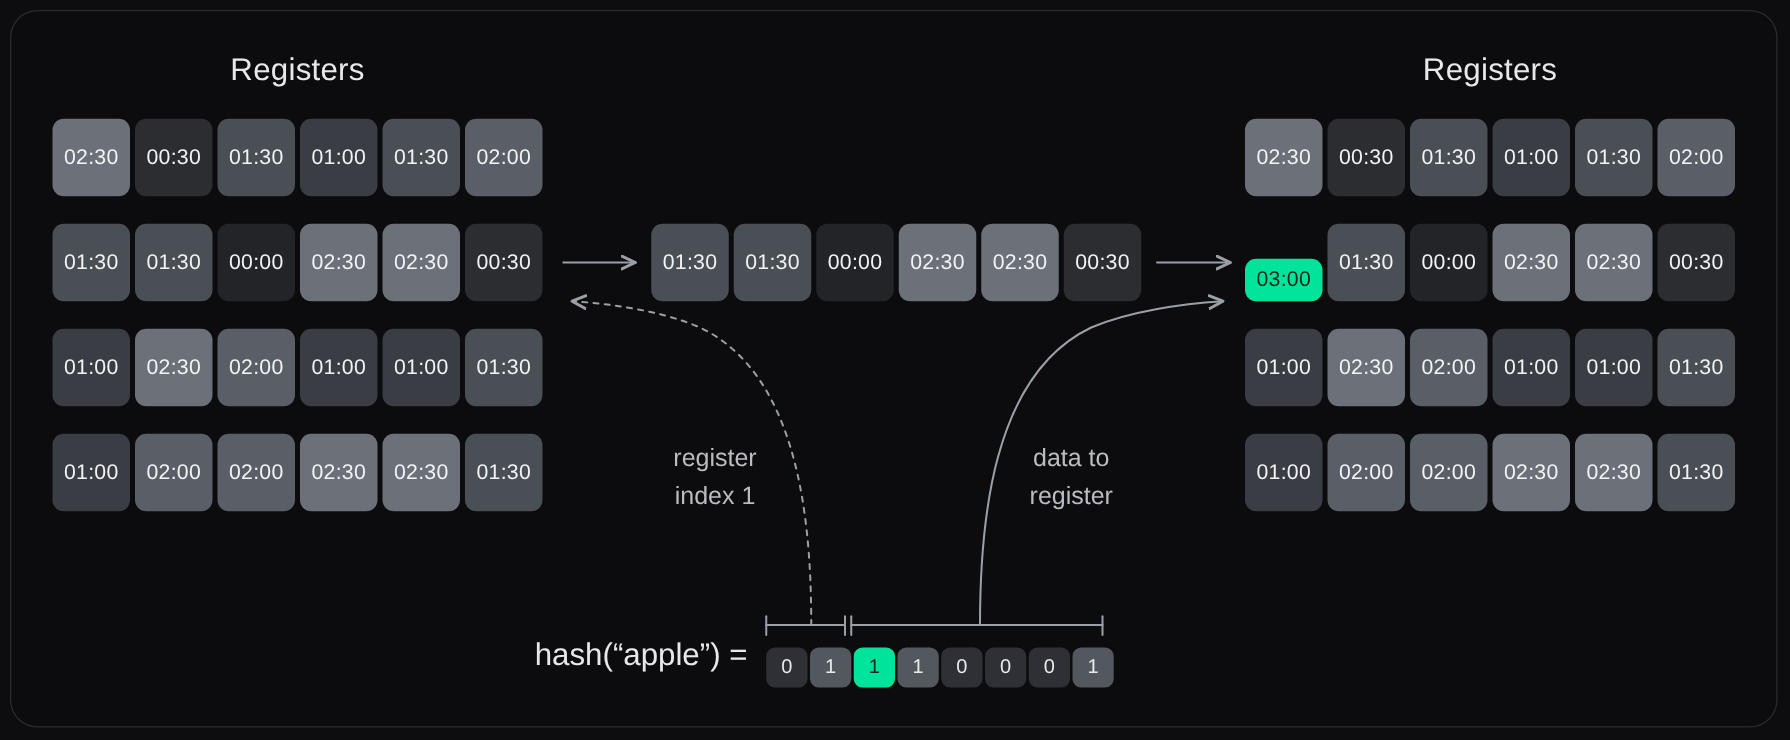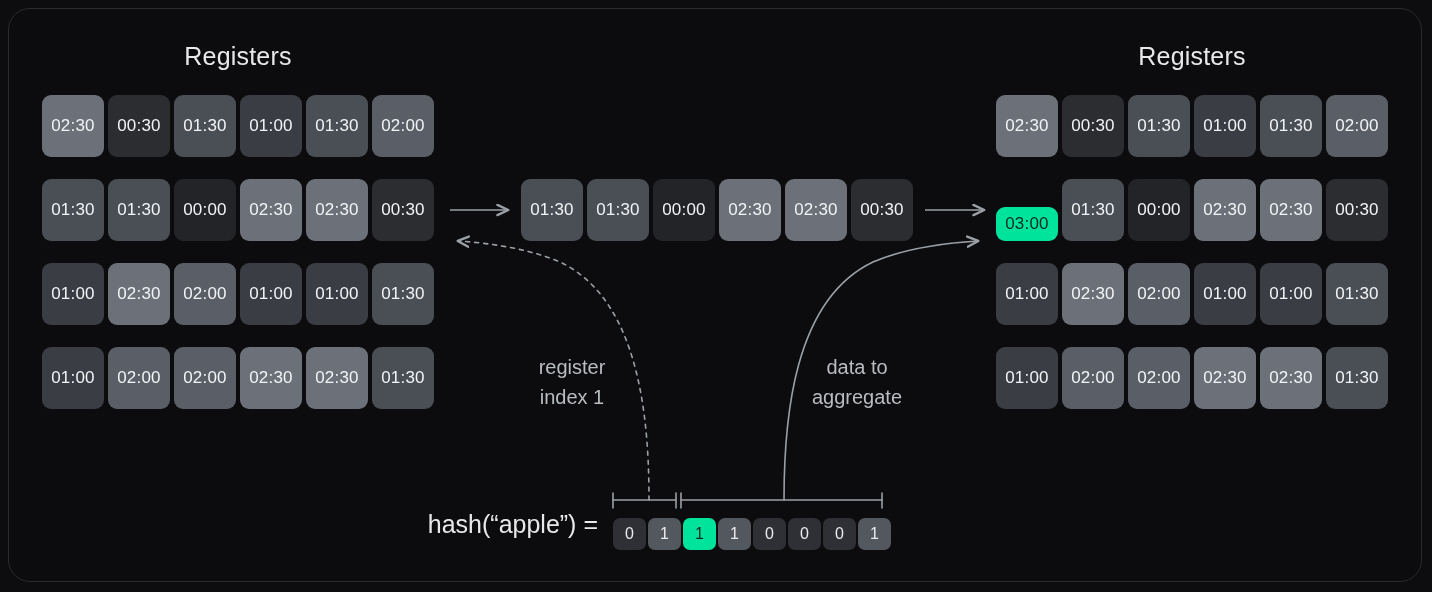--- a/index.html
+++ b/index.html
@@ -93,21 +93,21 @@
       <div class="cell" style="background: rgb(90, 95, 103);">02:00</div>
       <div class="cell" style="background: rgb(90, 95, 103);">02:00</div>
       <div class="cell" style="background: rgb(107, 112, 121);">02:30</div>
       <div class="cell" style="background: rgb(107, 112, 121);">02:30</div>
       <div class="cell" style="background: rgb(74, 78, 85);">01:30</div>
     </div>
 
   <div class="note" style="left:492px;top:352px;width:160px;">register
 index 1</div>
   <div class="note" style="left:777px;top:352px;width:160px;">data to
-aggregate</div>
+register</div>
 
   <div class="hashlabel" style="left:300px;top:510px;width:298px;">hash(“apple”) =</div>
   <div class="bits" id="hash-bits" style="left:613px;top:518px;">
       <div class="bit" style="background: rgb(46, 48, 53);">0</div>
       <div class="bit" style="background: rgb(83, 87, 94);">1</div>
       <div class="bit hl" style="background: rgb(0, 227, 155);">1</div>
       <div class="bit" style="background: rgb(83, 87, 94);">1</div>
       <div class="bit" style="background: rgb(46, 48, 53);">0</div>
       <div class="bit" style="background: rgb(46, 48, 53);">0</div>
       <div class="bit" style="background: rgb(46, 48, 53);">0</div>

